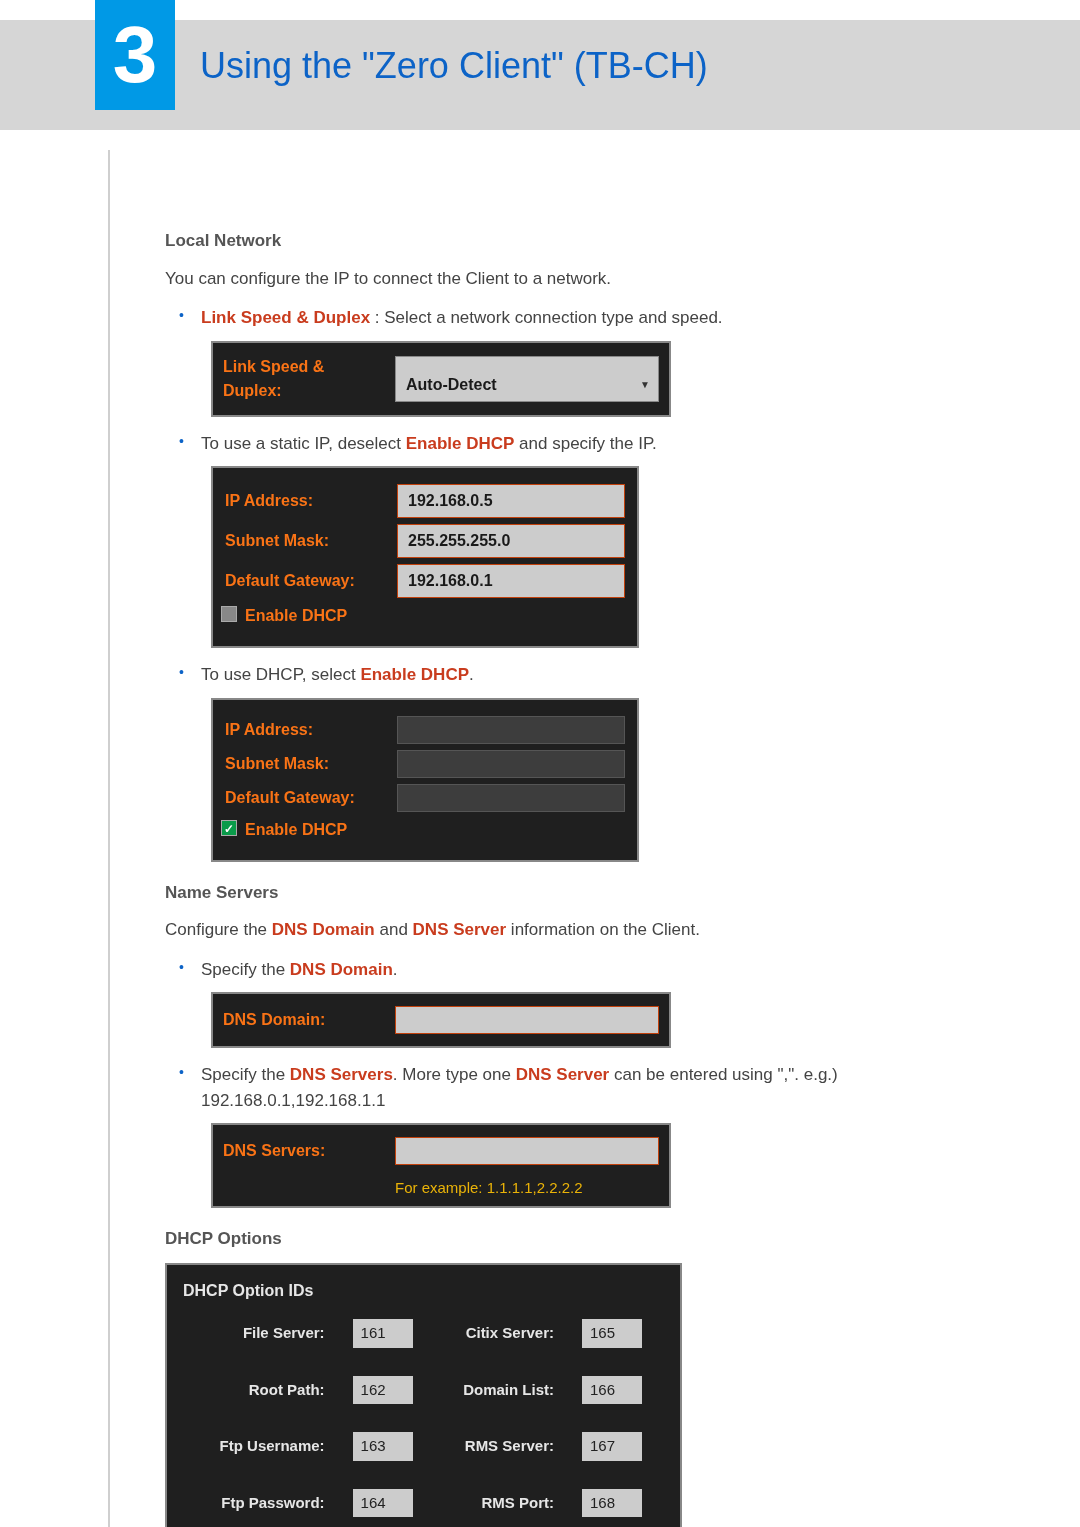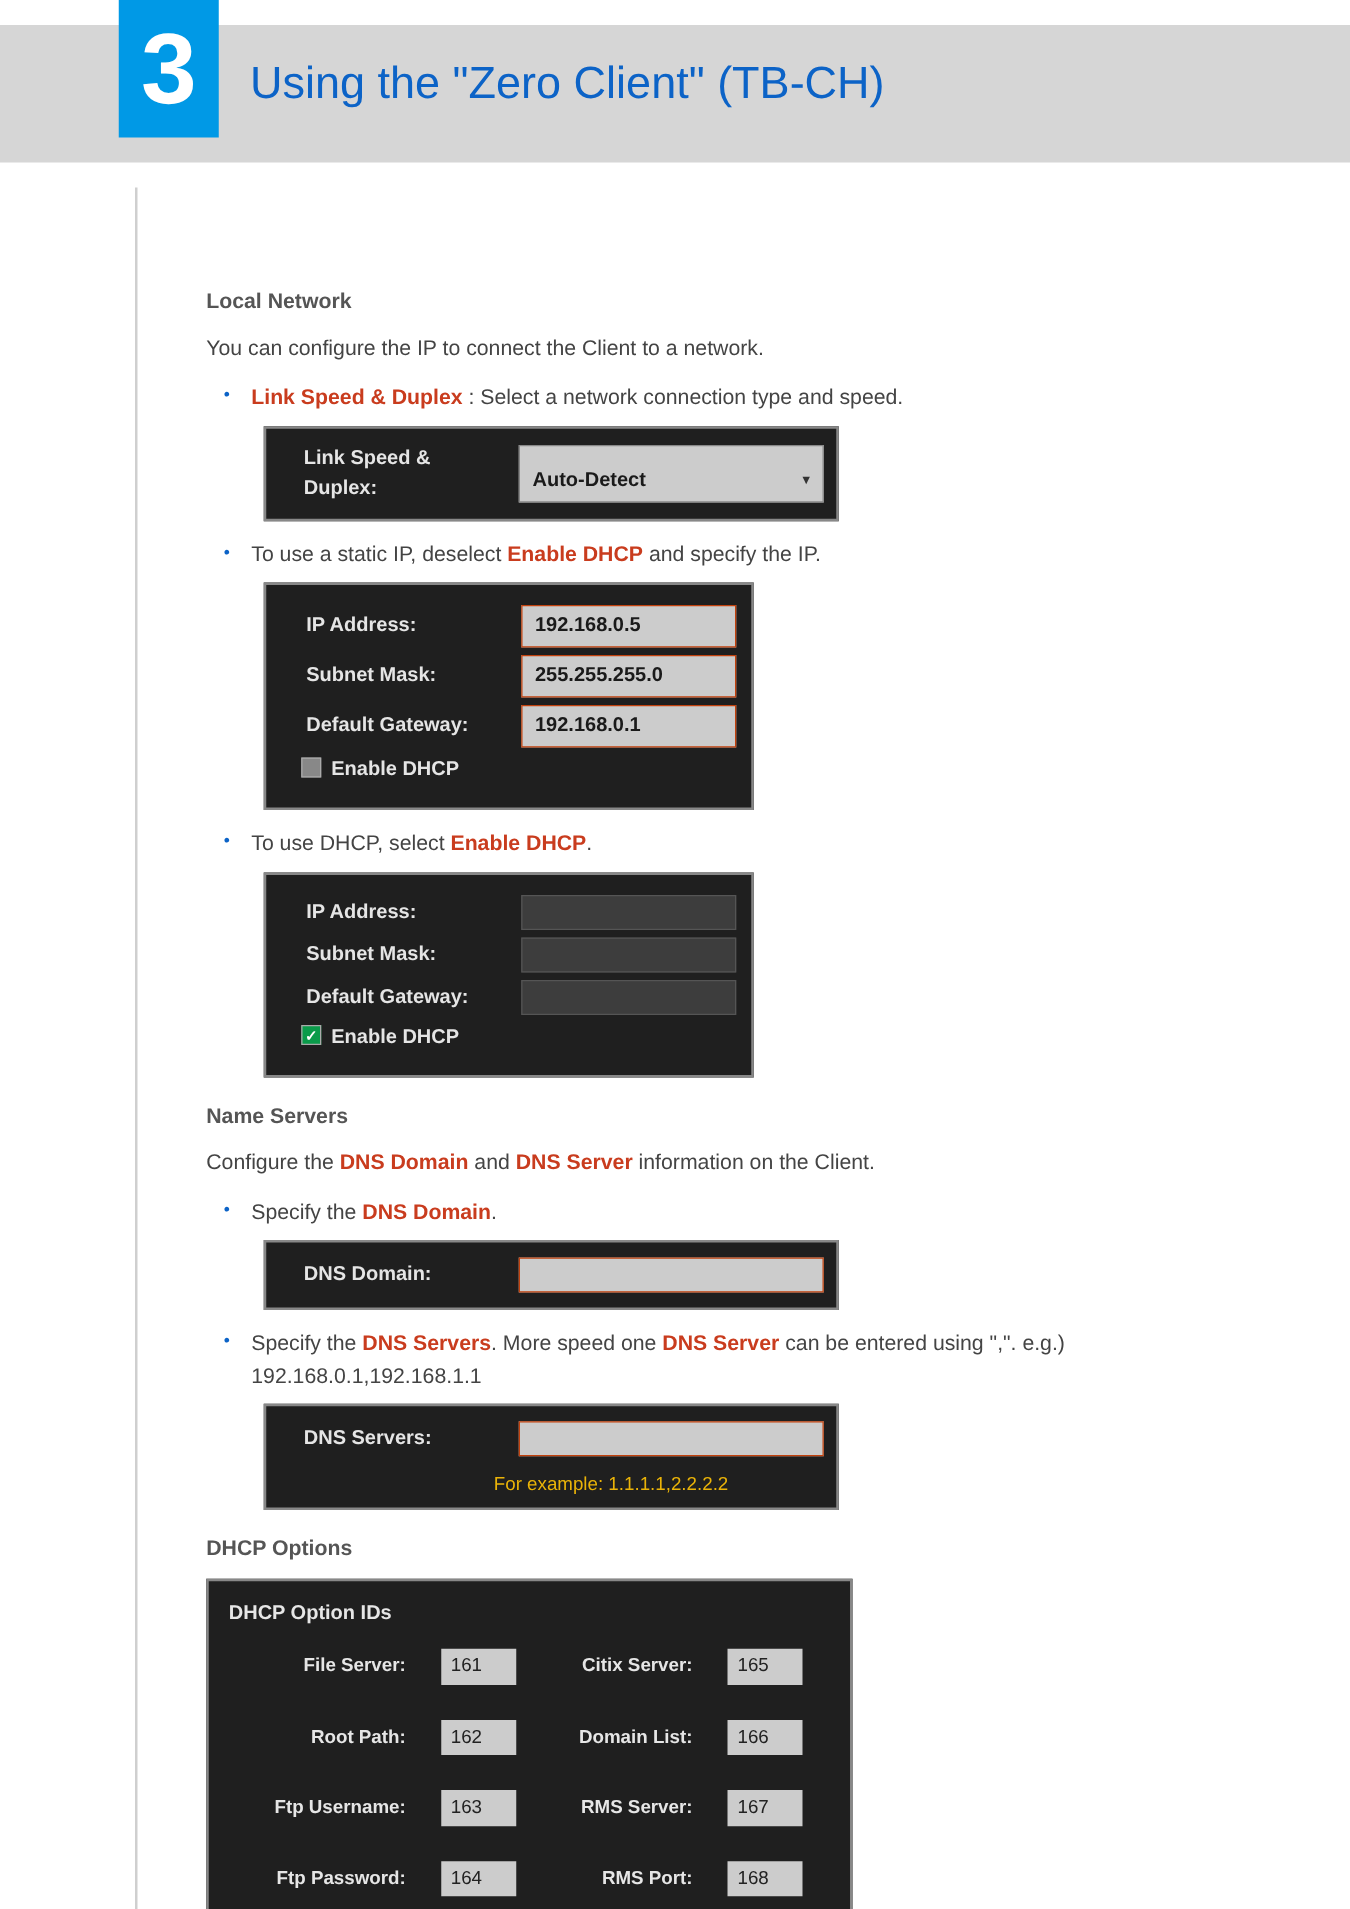--- a/index.html
+++ b/index.html
@@ -90,22 +90,21 @@
   .ss-row {
     display: flex;
     align-items: center;
     gap: 12px;
     margin: 6px 0;
   }
   .ss-label {
     width: 160px;
     font-weight: bold;
     font-size: 16px;
-    color: #e5e5e5;
-    margin-left: 20px;
+    color: #f97316;
   }
   .ss-label.indent { padding-left: 20px; position: relative; }
   .ss-field {
     flex: 1;
     background: #cccccc;
     border: 1px solid #c2410c;
     padding: 4px 10px;
     font-size: 16px;
     font-weight: bold;
     color: #1a1a1a;
@@ -146,21 +145,21 @@
     background: #0a9b4a;
   }
   .chk.checked::after {
     content: "✓";
     color: #fff;
     font-size: 12px;
     position: absolute;
     left: 2px;
     top: -1px;
   }
-  .screenshot.wide { width: 392px; }
+  .screenshot.wide { width: 428px; }
   .screenshot.small { width: 460px; padding: 6px 10px; }
   .ss-example {
     margin-left: 172px;
     color: #eab308;
     font-size: 15px;
     padding-top: 6px;
   }
   .dhcp-grid {
     display: grid;
     grid-template-columns: auto 60px auto 60px;
@@ -321,21 +320,21 @@
 
     <div class="screenshot small">
       <div class="ss-row">
         <div class="ss-label">DNS Domain:</div>
         <div class="ss-field"></div>
       </div>
     </div>
 
     <ul class="bullets">
       <li>
-        <span>Specify the </span><span class="bold-red">DNS Servers</span><span>. More speed one </span><span class="bold-red">DNS Server</span><span> can be entered using ",". e.g.)</span>
+        <span>Specify the </span><span class="bold-red">DNS Servers</span><span>. More type one </span><span class="bold-red">DNS Server</span><span> can be entered using ",". e.g.)</span>
         <br><span>192.168.0.1,192.168.1.1</span>
       </li>
     </ul>
 
     <div class="screenshot small">
       <div class="ss-row">
         <div class="ss-label">DNS Servers:</div>
         <div class="ss-field"></div>
       </div>
       <div class="ss-example">For example: 1.1.1.1,2.2.2.2</div>

